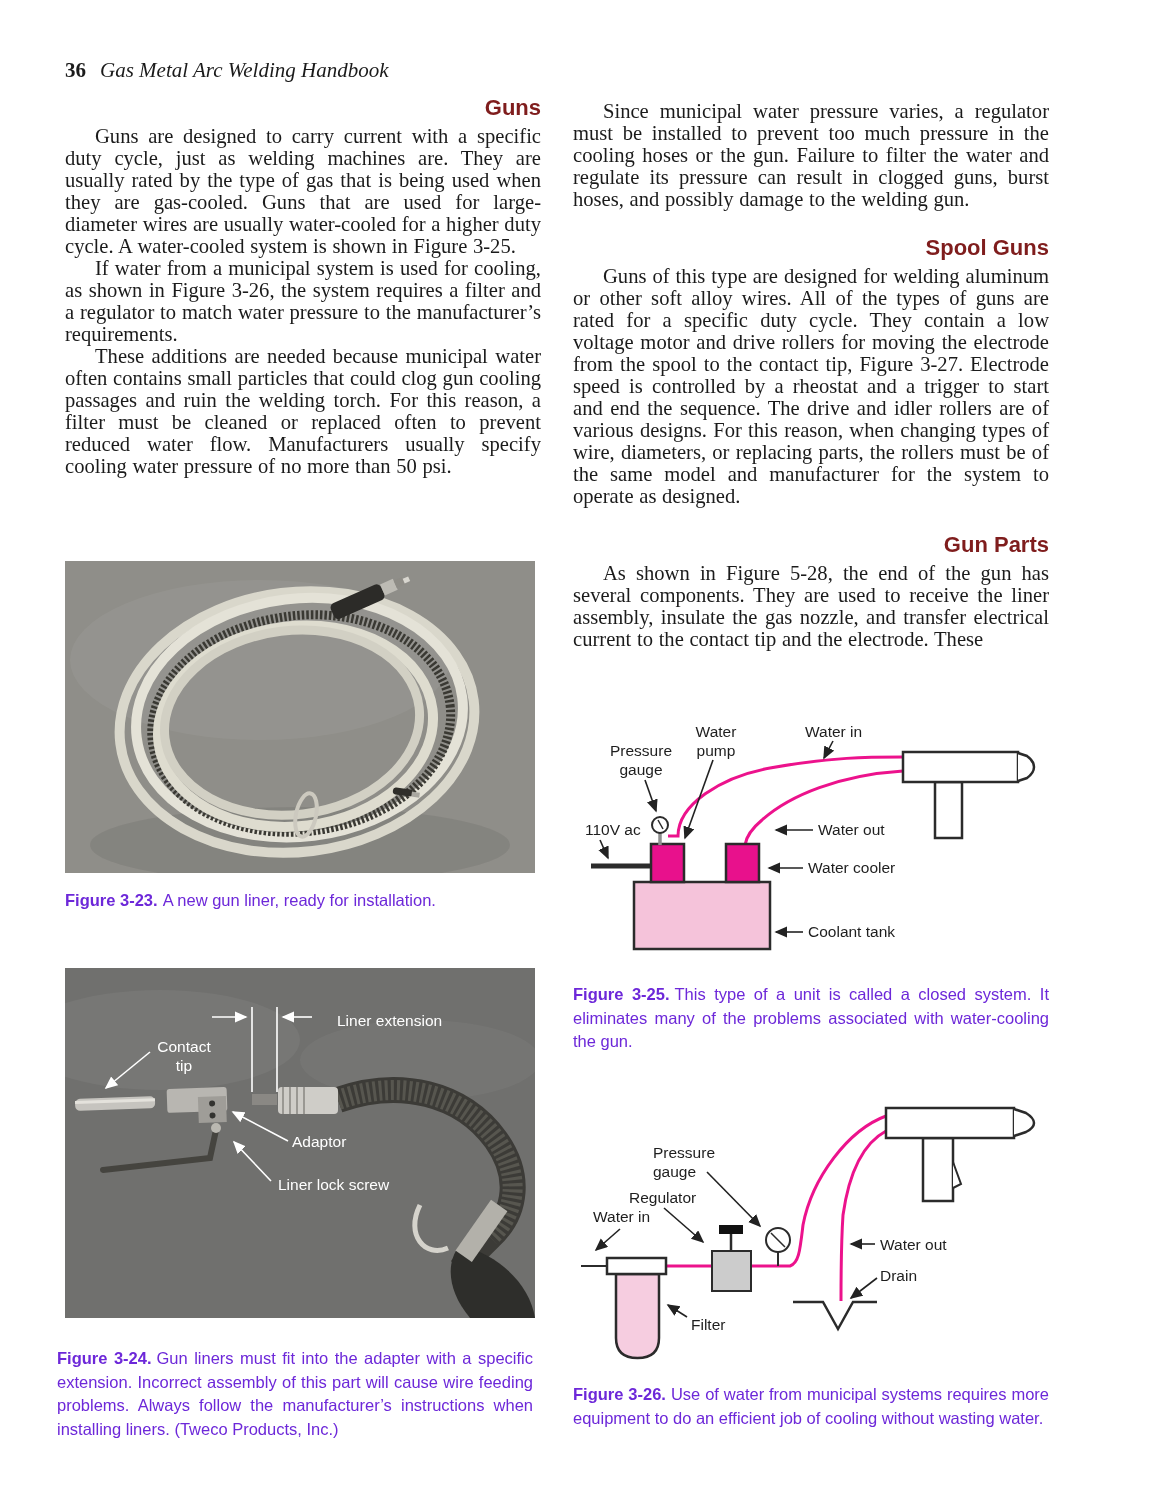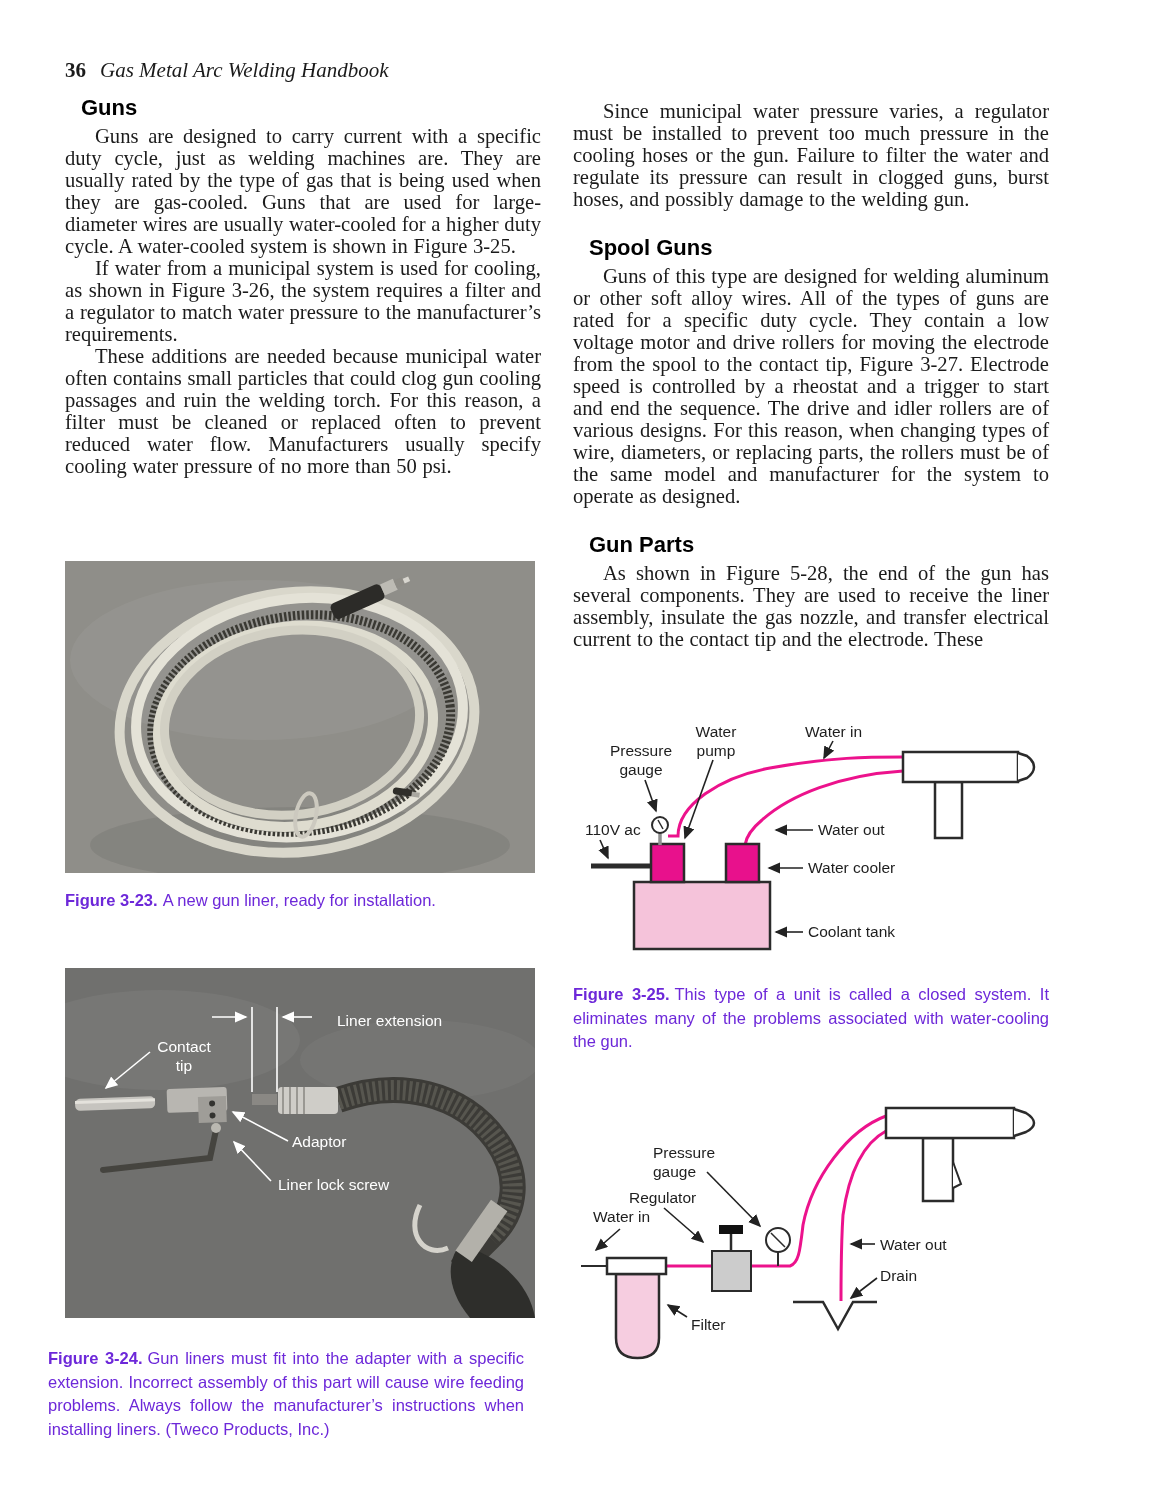--- a/index.html
+++ b/index.html
@@ -10,21 +10,21 @@
   
   .runhead{left:65px;top:58px;width:600px;font-size:21px;}
   .runhead .pageno{font-weight:bold;margin-right:14px;}
   .runhead .booktitle{font-style:italic;}
 
   
   .col{width:476px;}
   .bodytext p{margin:0;font-size:20.6px;line-height:22px;text-align:justify;
               text-indent:30px;word-spacing:0.5px;}
   h2.sect{font-family:"Liberation Sans", sans-serif;font-weight:bold;font-size:22px;
-          line-height:24px;margin:0 0 5px 16px;color:#000000;}
+          line-height:24px;margin:0 0 5px 16px;color:#7f1d1d;text-align:right;}
   h2.sect.mid{margin-top:26px;}
 
   
   .caption{font-family:"Liberation Sans", sans-serif;font-size:16.5px;line-height:23.5px;
            text-align:justify;color:#6d28d9;width:476px;}
   .caption .cap-label{font-weight:bold;margin-right:5px;}
 
   
   .figframe{display:block;}
   svg text{font-family:"Liberation Sans", sans-serif;font-size:15.5px;fill:#1e1e1e;}
@@ -119,21 +119,21 @@
     <text x="184" y="1052" text-anchor="middle">Contact</text>
     <text x="184" y="1071" text-anchor="middle">tip</text>
     <text x="292" y="1147">Adaptor</text>
     <text x="278" y="1190">Liner lock screw</text>
     <g stroke="#ffffff" stroke-width="1.6">
       <line x1="150" y1="1052" x2="106" y2="1088" marker-end="url(#aw)"></line>
       <line x1="288" y1="1141" x2="233" y2="1112" marker-end="url(#aw)"></line>
       <line x1="271" y1="1181" x2="234" y2="1142" marker-end="url(#aw)"></line>
     </g>
   </svg>
-  <div class="abs caption" style="left:48px;top:1347px;">
+  <div class="abs caption" style="left:57px;top:1347px;">
     <span class="cap-label">Figure 3-24.</span><span>Gun liners must fit into the adapter with a specific extension. Incorrect assembly of this part will cause wire feeding problems. Always follow the manufacturer’s instructions when installing liners. (Tweco Products, Inc.)</span>
   </div>
 
   <div class="abs col bodytext" style="left:573px;top:100px;">
     <p>Since municipal water pressure varies, a regulator must be installed to prevent too much pressure in the cooling hoses or the gun. Failure to filter the water and regulate its pressure can result in clogged guns, burst hoses, and possibly damage to the welding gun.</p>
     <h2 class="sect mid">Spool Guns</h2>
     <p>Guns of this type are designed for welding aluminum or other soft alloy wires. All of the types of guns are rated for a specific duty cycle. They contain a low voltage motor and drive rollers for moving the electrode from the spool to the contact tip, Figure 3-27. Electrode speed is controlled by a rheostat and a trigger to start and end the sequence. The drive and idler rollers are of various designs. For this reason, when changing types of wire, diameters, or replacing parts, the rollers must be of the same model and manufacturer for the system to operate as designed.</p>
     <h2 class="sect mid">Gun Parts</h2>
     <p>As shown in Figure 5-28, the end of the gun has several components. They are used to receive the liner assembly, insulate the gas nozzle, and transfer electrical current to the contact tip and the electrode. These</p>
   </div>
@@ -236,14 +236,17 @@
 
     <g stroke="#222222" stroke-width="1.6" fill="none">
       <line x1="707" y1="1172" x2="760" y2="1226" marker-end="url(#ab2)"></line>
       <line x1="664" y1="1208" x2="703" y2="1242" marker-end="url(#ab2)"></line>
       <line x1="620" y1="1229" x2="596" y2="1250" marker-end="url(#ab2)"></line>
       <line x1="875" y1="1244" x2="851" y2="1244" marker-end="url(#ab2)"></line>
       <line x1="877" y1="1278" x2="851" y2="1298" marker-end="url(#ab2)"></line>
       <line x1="687" y1="1317" x2="668" y2="1305" marker-end="url(#ab2)"></line>
     </g>
   </svg>
+  <div class="abs caption" style="left:573px;top:1383px;">
+    <span class="cap-label">Figure 3-26.</span><span>Use of water from municipal systems requires more equipment to do an efficient job of cooling without wasting water.</span>
+  </div>
 
 </div>
 
 </body></html>

